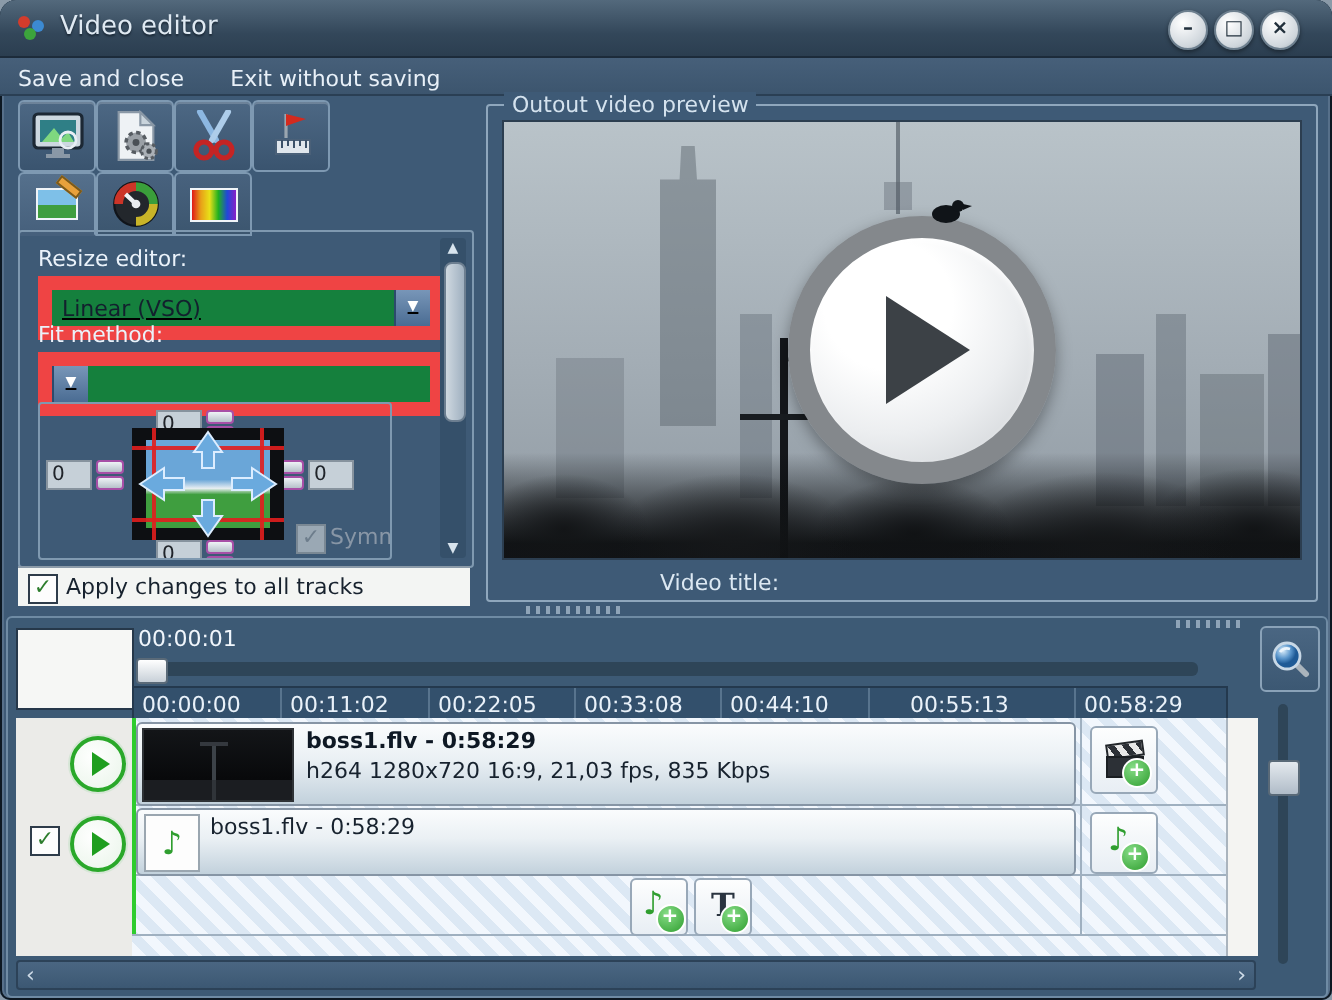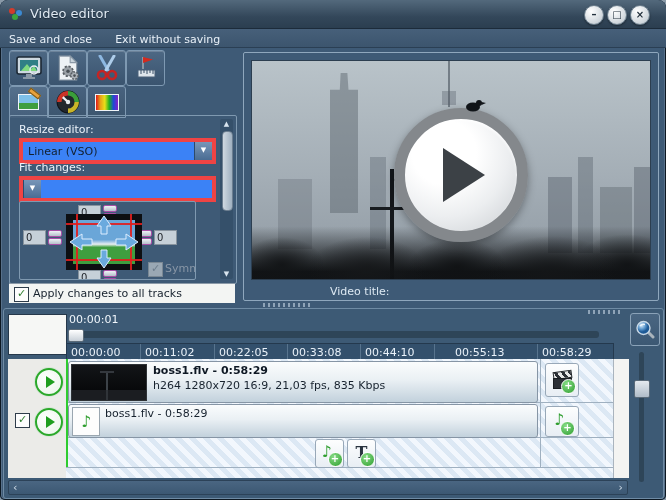--- a/index.html
+++ b/index.html
@@ -21,21 +21,21 @@
   
   .tbtn{width:37px;height:34px;border:1px solid #7e99b2;border-radius:3px;
         background:linear-gradient(#4d6884,#3a546f);box-shadow:inset 0 1px 0 rgba(255,255,255,.18);
         display:flex;align-items:center;justify-content:center;}
   
   .tab{width:37px;height:30px;border:1px solid #7e99b2;border-radius:3px 3px 0 0;
        background:linear-gradient(#48627e,#3c566f);display:flex;align-items:center;justify-content:center;}
   .tab.sel{background:linear-gradient(#55708c,#46607c);border-bottom:1px solid #46607c;}
   .panelbox{border:1px solid #7f99b0;border-radius:2px;}
   .flabel{color:#eaf2fa;font-size:11px;}
-  .combo{display:flex;height:18px;background:#3b82f6;border:4px solid #ef4444;align-items:center;}
+  .combo{display:flex;height:18px;background:#15803d;border:7px solid #ef4444;align-items:center;text-decoration:underline;}
   .combo .cval{flex:1;font-size:11px;color:#13202e;padding-left:5px;line-height:17px;}
   .combo .carr{width:17px;height:100%;background:linear-gradient(#7896b8,#4a6c93);border-left:1px solid #2c4a6c;
                color:#fff;font-size:7px;text-align:center;line-height:17px;}
   .spin{display:flex;height:15px;}
   .spin .val{width:17px;background:#c6d0d8;border:1px solid #87939e;font-size:10px;color:#20242a;padding:1px 2px 0 2px;}
   .spin .btns{width:14px;display:flex;flex-direction:column;gap:1px;margin-left:2px;}
   .spin .btns i{flex:1;background:linear-gradient(#eef2f6,#b6c0ca);border:1px solid #a74fa7;border-radius:2px;}
   .chk{width:13px;height:13px;background:#fdfdfd;border:1px solid #2e3c4a;font-size:11px;line-height:12px;
        text-align:center;color:#2d7d2d;font-weight:bold;}
   .chk.dis{background:#9aa8b4;border-color:#7a8894;color:#6d7d8c;}
@@ -154,21 +154,21 @@
   <div class="abs tab" style="left:87px;top:86px;">
     <div style="width:22px;height:15px;border:1px solid #f0f4f8;background:linear-gradient(90deg,#e01818,#e8a018,#e8e018,#20b020,#2048d8,#8820c8);"></div>
   </div>
 
   <div class="abs panelbox" style="left:9px;top:115px;width:226px;height:167px;">
     <div class="abs flabel" style="left:9px;top:7px;">Resize editor:</div>
     <div class="abs combo" style="left:9px;top:22px;width:189px;">
       <div class="cval">Linear (VSO)</div>
       <div class="carr">▼</div>
     </div>
-    <div class="abs flabel" style="left:9px;top:45px;">Fit changes:</div>
+    <div class="abs flabel" style="left:9px;top:45px;">Fit method:</div>
     <div class="abs combo" style="left:9px;top:60px;width:189px;">
       <div class="carr">▼</div>
     </div>
 
     <div class="abs panelbox" style="left:9px;top:85px;width:175px;height:77px;overflow:hidden;">
 
       <div class="abs spin" style="left:58px;top:3px;">
         <div class="val">0</div>
         <div class="btns">
             <i></i>
@@ -226,20 +226,21 @@
       <div style="position:absolute;bottom:1px;left:0;width:13px;text-align:center;font-size:7px;color:#d8e4ee;">▼</div>
     </div>
   </div>
 
   <div class="abs whstrip" style="left:9px;top:283px;width:226px;height:19px;">
     <div class="abs chk" style="left:5px;top:3px;">✓</div>
     <div class="abs" style="left:24px;top:3px;font-size:11px;color:#17222e;">Apply changes to all tracks</div>
   </div>
 
   <div class="abs groupbox" style="left:243px;top:52px;width:414px;height:247px;"></div>
+  <div class="abs grouplabel" style="left:252px;top:46px;">Outout video preview</div>
 
   <div class="abs preview" style="left:251px;top:60px;width:398px;height:218px;">
     <div>
       <div class="bld" style="left:78px;top:12px;width:28px;height:140px;background:rgba(95,105,114,.5);clip-path:polygon(0 12%,35% 12%,38% 0,62% 0,66% 12%,100% 12%,100% 100%,0 100%);"></div>
       <div class="bld" style="left:26px;top:118px;width:34px;height:70px;background:rgba(100,110,118,.35);"></div>
       <div class="bld" style="left:118px;top:96px;width:16px;height:92px;background:rgba(96,106,114,.4);"></div>
       <div class="bld" style="left:296px;top:116px;width:24px;height:76px;background:rgba(88,98,108,.45);"></div>
       <div class="bld" style="left:326px;top:96px;width:15px;height:96px;background:rgba(88,98,108,.4);"></div>
       <div class="bld" style="left:348px;top:126px;width:32px;height:66px;background:rgba(92,102,110,.42);"></div>
       <div class="bld" style="left:382px;top:106px;width:16px;height:86px;background:rgba(88,98,108,.45);"></div>

